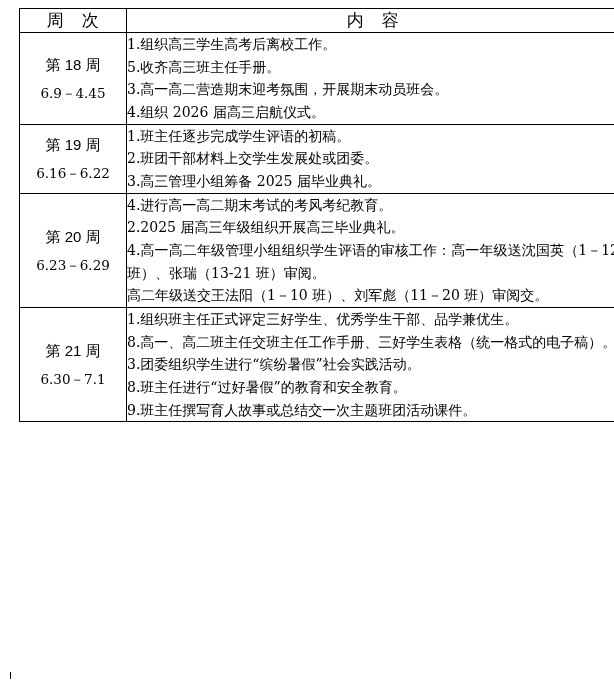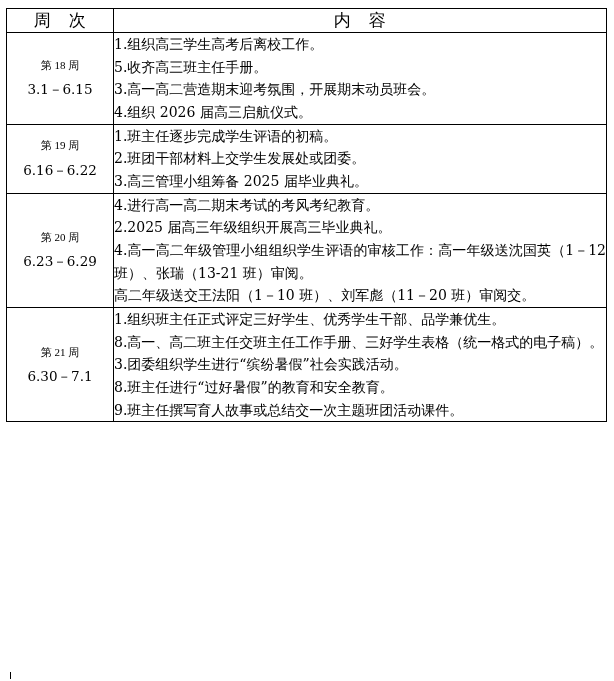--- a/index.html
+++ b/index.html
@@ -12,21 +12,21 @@
     height: 681px;
     font-family: "DejaVu Sans", "Liberation Sans", sans-serif;
     color: #000000;
     overflow: hidden;
   }
   .sheet {
     width: 494px;
     height: 681px;
     position: relative;
     box-sizing: border-box;
-    padding: 8px 6px 0 6px;
+    padding: 8px 6px 0 19px;
   }
   table.schedule {
     width: 600px;
     border-collapse: collapse;
     table-layout: fixed;
     margin: 0 auto;
   }
   table.schedule td {
     border: 1px solid #000000;
     vertical-align: middle;
@@ -45,22 +45,22 @@
     font-weight: normal;
   }
 
   
   .week-cell {
     text-align: center;
     padding: 4px 2px;
     line-height: 1.65;
   }
   .week-name {
-    font-size: 11px;
-    font-family: Liberation Serif, serif;
+    font-size: 15px;
+    font-family: Liberation Sans, sans-serif;
     display: block;
     margin-bottom: 4px;
   }
   .week-range {
     font-size: 13.5px;
     font-family: "DejaVu Serif", "Liberation Serif", serif;
     display: block;
     letter-spacing: 0px;
   }
 
@@ -100,21 +100,21 @@
           <span>周　次</span>
         </td>
         <td class="hdr-content">
           <span>内　容</span>
         </td>
       </tr>
 
       <tr>
         <td class="week-cell">
           <span class="week-name">第 18 周</span>
-          <span class="week-range">3.1－6.15</span>
+          <span class="week-range">6.9－4.45</span>
         </td>
         <td class="content-cell">
           <p>1.组织高三学生高考后离校工作。</p>
           <p>5.收齐高三班主任手册。</p>
           <p>3.高一高二营造期末迎考氛围，开展期末动员班会。</p>
           <p>4.组织 2026 届高三启航仪式。</p>
         </td>
       </tr>
 
       <tr>

